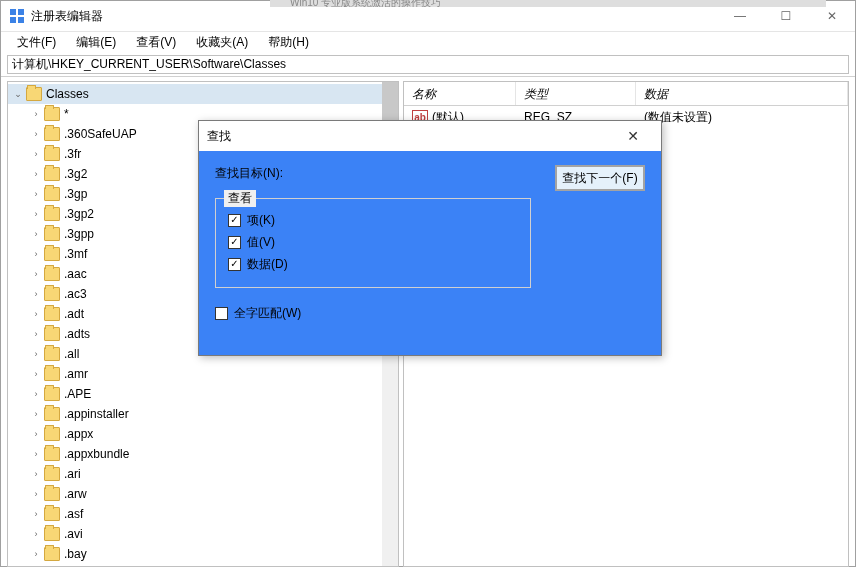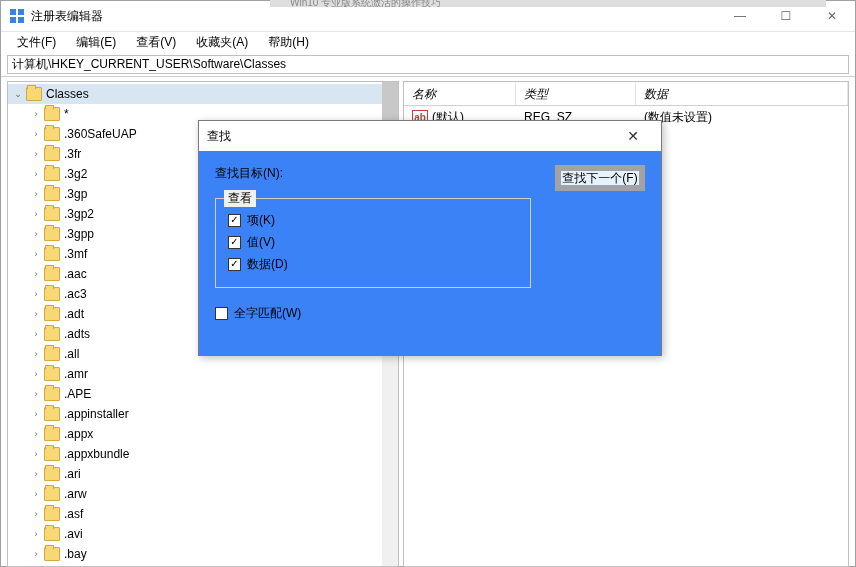--- a/index.html
+++ b/index.html
@@ -38,21 +38,21 @@
     .find-dialog { position: absolute; left: 198px; top: 120px; width: 464px; height: 236px; background: #3b82f6; border: 1px solid #7a7a7a; box-shadow: 2px 2px 8px rgba(0,0,0,.25); }
     .find-title { height: 30px; display: flex; align-items: center; padding: 0 8px; background: #fff; }
     .find-title .t { flex: 1; color: #000; font-size: 12px; }
     .find-close { width: 40px; height: 30px; display: flex; align-items: center; justify-content: center; color: #333; font-size: 14px; }
     .find-body { padding: 14px 16px 10px 16px; display: flex; flex-direction: column; gap: 10px; position: relative; }
     .find-row1 { display: flex; align-items: center; gap: 8px; }
     .find-label { width: 74px; color: #000; }
     .find-input { flex: 1; height: 23px; border: 1px solid #7a9fd0; background: #fff; padding: 2px 6px; outline: none; }
     .find-buttons { position: absolute; right: 16px; top: 14px; display: flex; flex-direction: column; gap: 8px; }
     .btn { width: 90px; height: 26px; background: #e1e1e1; border: 1px solid #adadad; display: flex; align-items: center; justify-content: center; color: #000; }
-    .btn.primary { border: 6px solid #a3a3a3; background: #e5f1fb; }
+    .btn.primary { border: 2px solid #a3a3a3; background: #e5f1fb; }
     .look-group { border: 1px solid #d0d0d0; padding: 10px 12px 12px 12px; width: 316px; margin-top: 6px; position: relative; }
     .look-group .legend { position: absolute; top: -9px; left: 8px; background: #f0f0f0; padding: 0 4px; }
     .chk { display: flex; align-items: center; gap: 6px; height: 22px; }
     .chk-box { width: 13px; height: 13px; border: 1px solid #333; background: #fff; display: flex; align-items: center; justify-content: center; font-size: 10px; color: #000; line-height: 1; }
     .top-partial { position: absolute; left: 270px; top: -1px; height: 8px; right: 30px; background: #dedede; color: #888; font-size: 10px; display: flex; align-items: center; padding-left: 20px; overflow: hidden; }
   </style>
 </head>
 <body>
 
 <div class="window">

